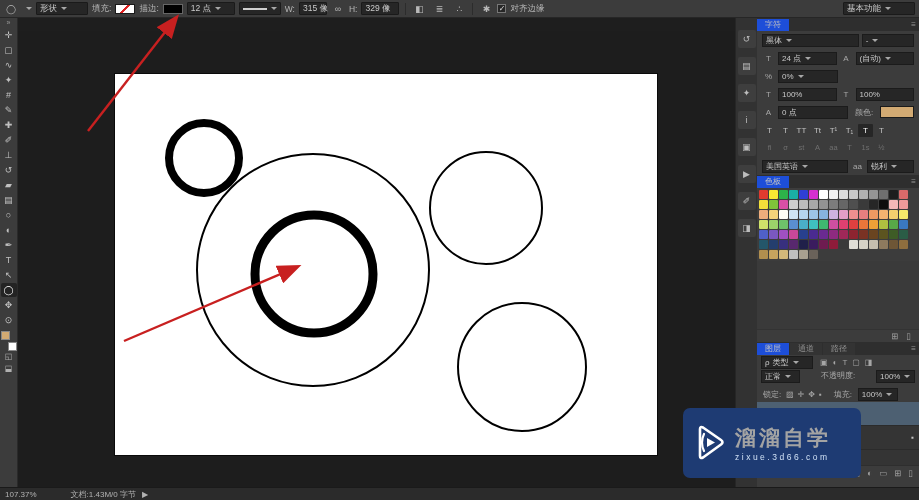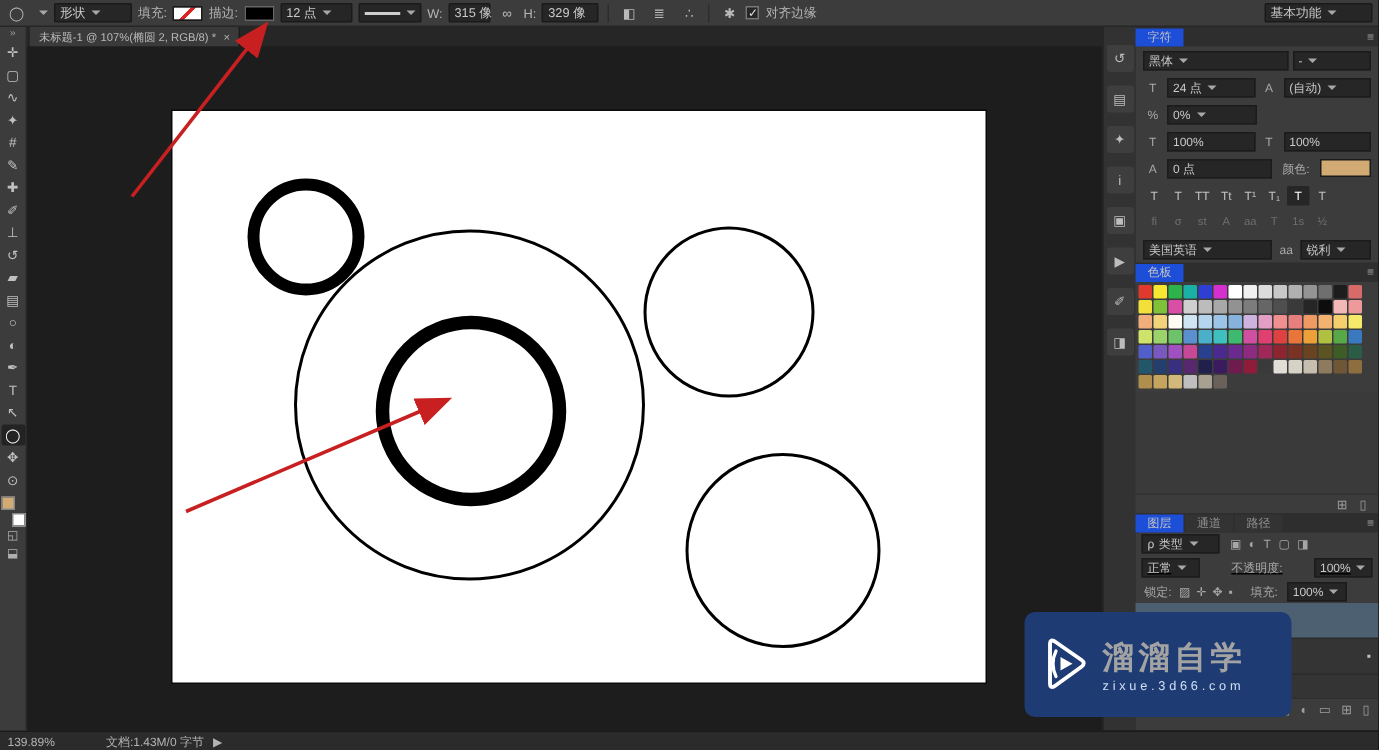--- a/index.html
+++ b/index.html
@@ -75,21 +75,21 @@
 
   #swatch-grid { display:flex; flex-wrap:wrap; padding:2px 1px 1px 2px; background:#3c3c3c; }
   .swatch { width:9px; height:9px; margin:0 1px 1px 0; border-radius:1px; }
   #swatch-empty { height:68px; background:#3a3a3a; }
   #swatch-footer { height:13px; display:flex; justify-content:flex-end; align-items:center; gap:8px;
     padding:0 8px; background:#3c3c3c; border-top:1px solid #333; }
   .footer-icon { color:#9e9e9e; font-size:8.5px; }
 
   #layers-filter { display:flex; align-items:center; gap:3px; padding:0 4px; height:15px; }
   .lf-icon { color:#a6a6a6; font-size:8px; }
-  #layers-blend { display:flex; align-items:center; gap:18px; padding:0 4px; height:16px;text-decoration:underline; }
+  #layers-blend { display:flex; gap:18px; padding:0 4px; height:16px; }
   #layers-lock { display:flex; align-items:center; gap:3px; padding:0 4px; height:16px; }
   #layers-list { height:63px; background:#343434; position:relative; }
   .layer-row { height:24px; border-bottom:1px solid #2b2b2b; position:relative; }
   .layer-row.selected { background:#4d6072; }
   .layer-lock { position:absolute; right:5px; top:7px; color:#c2c2c2; font-size:8px; }
   #layers-footer { height:14px; display:flex; align-items:center; justify-content:flex-end; gap:7px;
     padding:0 6px; background:#3c3c3c; border-top:1px solid #2e2e2e; }
 
   
   #status-bar { position:absolute; left:0; top:487px; width:919px; height:13px; background:#2b2b2b;
@@ -152,26 +152,20 @@
     <span class="sep"></span>
     <span class="mini-icon">✱</span>
     <span class="checkbox">✓</span>
     <span class="ob-label">对齐边缘</span>
     <div class="fld" id="workspace-btn">
       <span>基本功能</span>
       <span class="dd-arrow"></span>
     </div>
   </div>
 
-  <div id="tab-bar">
-    <div id="doc-tab">
-      <span>未标题-1 @ 107%(椭圆 2, RGB/8) *</span>
-      <span>×</span>
-    </div>
-  </div>
 
   <div id="toolbar-left">
     <div id="tools-header">»</div>
     <div id="tools">
         <div class="tool">✛</div>
         <div class="tool">▢</div>
         <div class="tool">∿</div>
         <div class="tool">✦</div>
         <div class="tool">#</div>
         <div class="tool">✎</div>
@@ -470,21 +464,21 @@
         <span class="footer-icon">fx</span>
         <span class="footer-icon">▣</span>
         <span class="footer-icon">◐</span>
         <span class="footer-icon">▭</span>
         <span class="footer-icon">⊞</span>
         <span class="footer-icon">▯</span>
       </div>
   </div>
 
   <div id="status-bar">
-    <span class="sb-text">139.89%</span>
+    <span class="sb-text">107.37%</span>
     <span class="sb-text" style="margin-left:28px">文档:1.43M/0 字节</span>
     <span class="sb-text">▶</span>
   </div>
 
   <svg id="overlay-svg">
     <defs>
       <marker id="ah" markerWidth="10" markerHeight="8" refX="8" refY="4" orient="auto">
         <path d="M0,0 L10,4 L0,8 z" fill="#c82020"></path>
       </marker>
     </defs>

